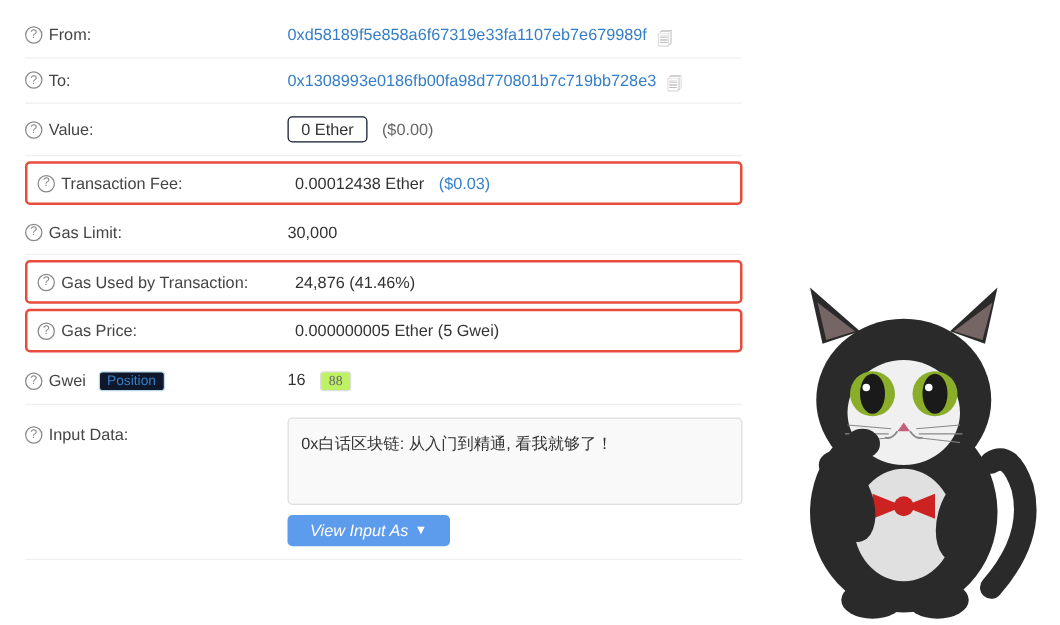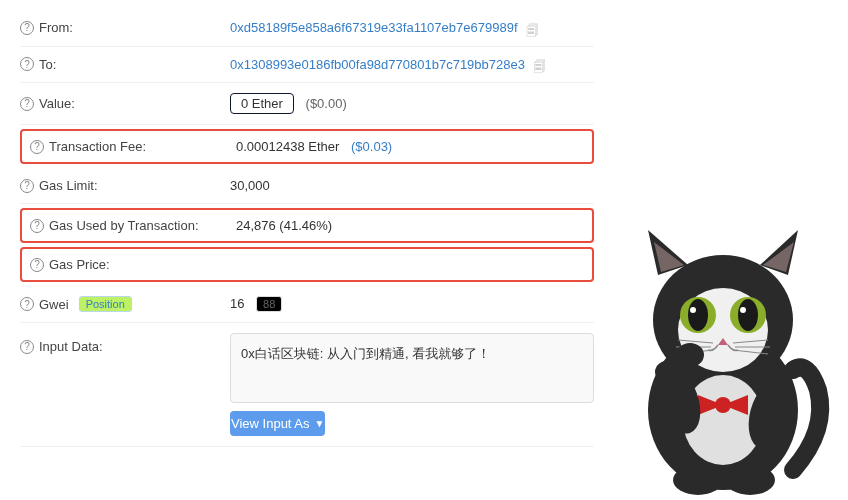--- a/index.html
+++ b/index.html
@@ -84,37 +84,38 @@
     }
     .highlighted-row .row-value {
       padding-right: 4px;
     }
     .price-usd {
       color: #357EC7;
       margin-left: 8px;
     }
     .nonce-badge {
       display: inline-block;
-      background: #bef264;
+      background: #0f172a;
       color: #357EC7;
       border: 1px solid #b8d8ea;
       border-radius: 3px;
       padding: 1px 6px;
       font-size: 11px;
       margin-left: 5px;
     }
     .nonce-pos {
       display: inline-block;
-      background: #000000;
+      background: #bef264;
       border: 1px solid #ddd;
       border-radius: 3px;
       padding: 1px 6px;
       font-size: 11px;
       margin-left: 5px;
       color: #666;
+      font-family: Liberation Serif, serif;
     }
     .input-data-box {
       background: #f9f9f9;
       border: 1px solid #ddd;
       border-radius: 4px;
       padding: 10px;
       min-height: 70px;
       width: 364px;
       color: #333;
       font-size: 13px;
@@ -124,24 +125,25 @@
       align-items: flex-start;
     }
     .view-input-btn {
       display: inline-flex;
       align-items: center;
       gap: 5px;
       background: #5d9cec;
       color: #fff;
       border: none;
       border-radius: 4px;
-      padding: 5px 1px;
+      padding: 5px 18px;
       margin-top: 8px;
       cursor: pointer;
       font-size: 13px;
+      font-style: italic;
     }
     .view-input-btn .chevron {
       font-size: 10px;
     }
     
     .cat-container {
       position: absolute;
       bottom: 0;
       right: 0;
       width: 250px;
@@ -220,20 +222,21 @@
         <span>Gas Used by Transaction:</span>
       </div>
       <div class="row-value">24,876 (41.46%)</div>
     </div>
 
     <div class="highlighted-row" style="display:flex; align-items:center; padding: 8px 4px; margin: 4px 0;">
       <div class="row-label">
         <span class="help-icon">?</span>
         <span>Gas Price:</span>
       </div>
+      <div class="row-value">0.000000005 Ether (5 Gwei)</div>
     </div>
 
     <div class="row">
       <div class="row-label">
         <span class="help-icon">?</span>
         <span>Gwei</span>
         <span class="nonce-badge">Position</span>
       </div>
       <div class="row-value">
         <span>16</span>

